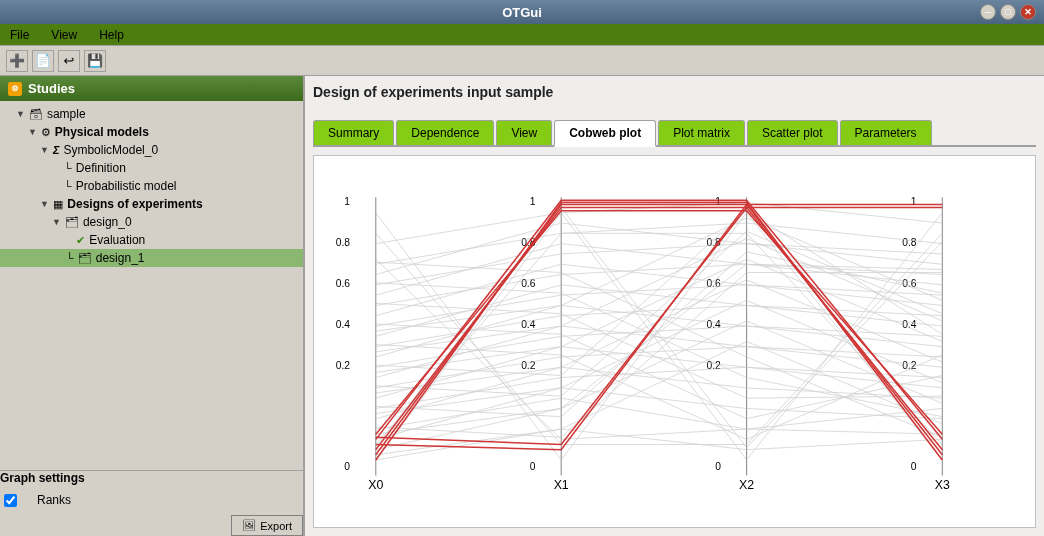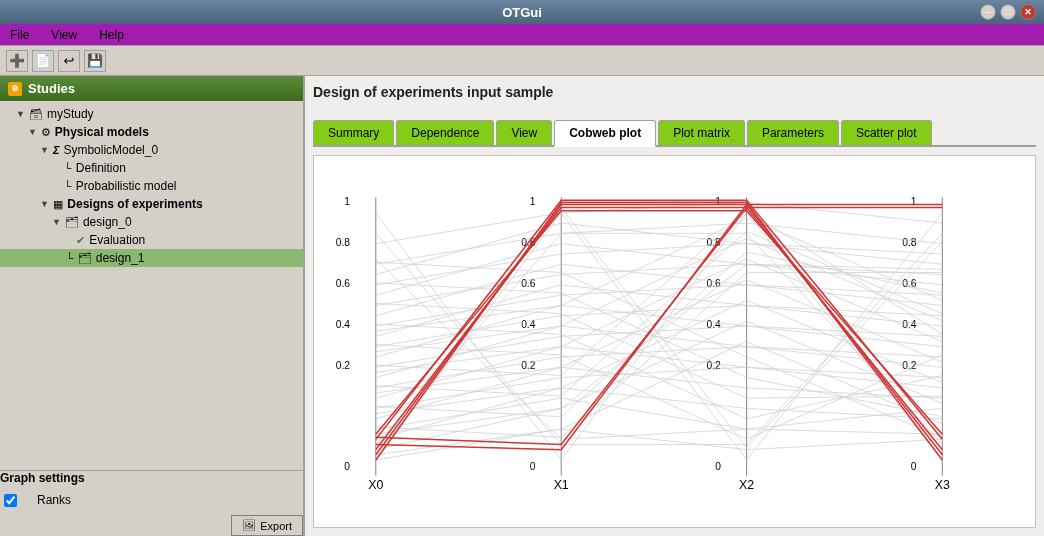--- a/index.html
+++ b/index.html
@@ -32,21 +32,21 @@
       display: flex; align-items: center; justify-content: center;
       font-size: 9px;
       cursor: pointer;
     }
     .btn-minimize { background: #d4d0c8; }
     .btn-maximize { background: #d4d0c8; }
     .btn-close { background: #c0392b; color: white; }
 
     
     #menubar {
-      background: #a21caf;
+      background: #4d7c0f;
       border-bottom: 1px solid #a0a0a0;
       padding: 2px 4px;
       display: flex;
       gap: 10px;
       height: 22px;
       align-items: center;
     }
     .menu-item {
       padding: 2px 6px;
       cursor: pointer;
@@ -266,21 +266,21 @@
     <div id="studies-header">
       <div class="studies-icon">⚙</div>
       <span>Studies</span>
     </div>
 
     <div id="tree">
 
       <div class="tree-item tree-indent-1">
         <span class="expand-arrow">▼</span>
         <span class="tree-icon">🗃</span>
-        <span>myStudy</span>
+        <span>sample</span>
       </div>
 
       <div class="tree-item tree-indent-2">
         <span class="expand-arrow">▼</span>
         <span class="tree-icon">⚙</span>
         <span style="font-weight:bold;">Physical models</span>
       </div>
 
       <div class="tree-item tree-indent-3">
         <span class="expand-arrow">▼</span>
@@ -345,22 +345,22 @@
   <div id="right-panel">
 
     <div id="content-title">Design of experiments input sample</div>
 
     <div id="tabs">
       <div class="tab">Summary</div>
       <div class="tab">Dependence</div>
       <div class="tab">View</div>
       <div class="tab active">Cobweb plot</div>
       <div class="tab">Plot matrix</div>
+      <div class="tab">Scatter plot</div>
       <div class="tab">Parameters</div>
-      <div class="tab">Scatter plot</div>
     </div>
 
     <div id="chart-area">
       <svg id="cobweb-svg" viewBox="0 0 700 310" preserveAspectRatio="xMidYMid meet">
 
         <text x="60" y="298" font-size="12" text-anchor="middle">X0</text>
         <text x="240" y="298" font-size="12" text-anchor="middle">X1</text>
         <text x="420" y="298" font-size="12" text-anchor="middle">X2</text>
         <text x="610" y="298" font-size="12" text-anchor="middle">X3</text>
 

